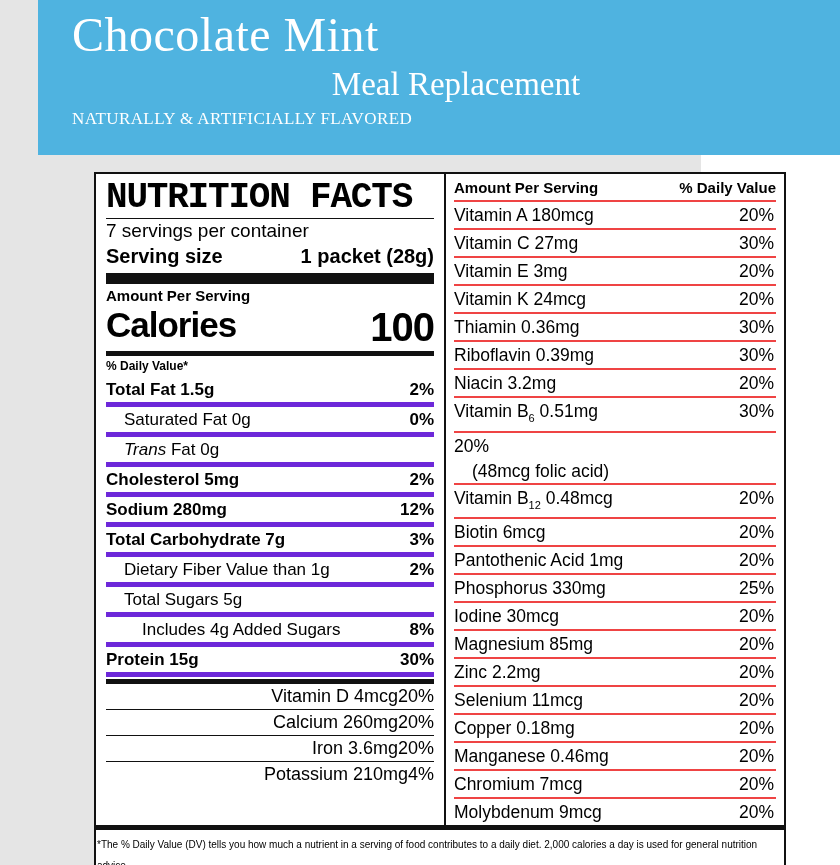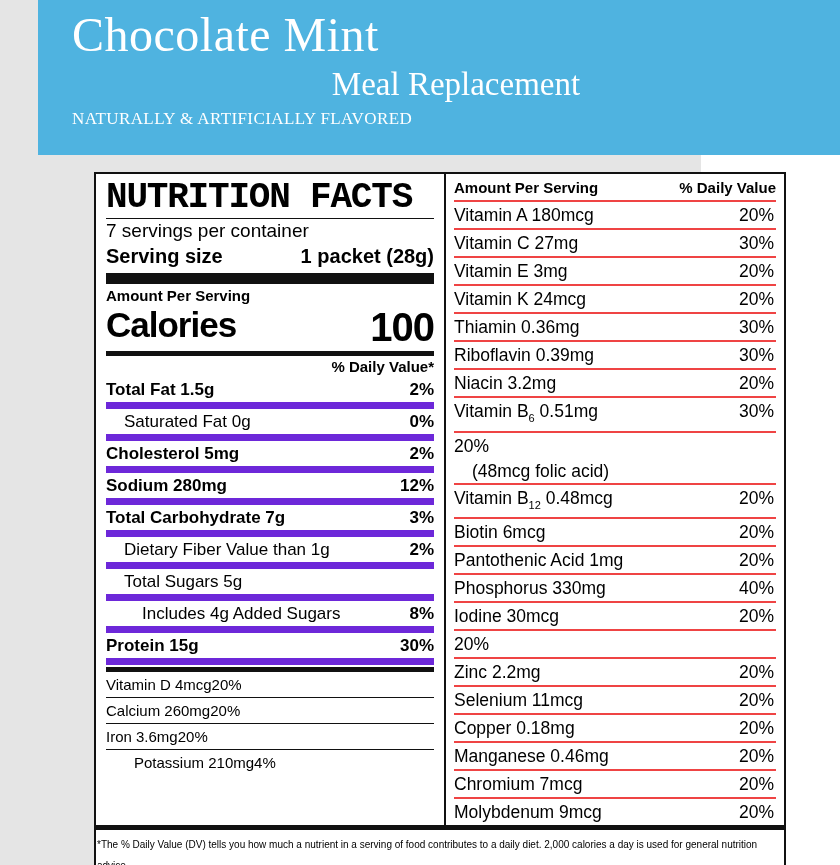--- a/index.html
+++ b/index.html
@@ -121,44 +121,44 @@
     line-height: 38px;
     letter-spacing: -1px;
   }
   .cal-value {
     font-weight: bold;
     font-size: 40px;
     line-height: 42px;
     letter-spacing: -1px;
   }
   .dv-head {
-    text-align: right;
-    font-weight: bold;
-    font-size: 15px;
+    text-align: left;
+    font-weight: bold;
+    font-size: 12px;
     line-height: 19px;
     padding: 1px 0;
   }
   .nrow {
     display: flex;
     justify-content: space-between;
     font-size: 17px;
     line-height: 23px;
     padding: 1px 0 1px 0;
-    border-bottom: 7px solid #6d28d9;
+    border-bottom: 5px solid #6d28d9;
     text-align: center;
   }
   .nrow .lbl { white-space: nowrap; }
   .nrow .val { font-weight: bold; white-space: nowrap; }
   .nrow.b .lbl { font-weight: bold; }
   .indent1 { padding-left: 18px; }
   .indent2 { padding-left: 36px; }
   .vit-row {
     display: flex;
-    justify-content: flex-start;
-    font-size: 15px;
+    justify-content: flex-end;
+    font-size: 18px;
     line-height: 23px;
     padding: 1px 0;
     border-bottom: 1px solid #111;
   }
   .vit-row .val { font-weight: normal; }
   
   .r-head {
     display: flex;
     justify-content: space-between;
     font-weight: bold;
@@ -230,20 +230,24 @@
 
         <div id="nutrient-rows">
             <div class="nrow b">
               <span class="lbl">Total Fat 1.5g</span>
               <span class="val">2%</span>
             </div>
             <div class="nrow">
               <span class="lbl indent1">Saturated Fat 0g</span>
               <span class="val">0%</span>
             </div>
+            <div class="nrow">
+              <span class="lbl indent1"><i>Trans</i> Fat 0g</span>
+              <span class="val"></span>
+            </div>
             <div class="nrow b">
               <span class="lbl">Cholesterol 5mg</span>
               <span class="val">2%</span>
             </div>
             <div class="nrow b">
               <span class="lbl">Sodium 280mg</span>
               <span class="val">12%</span>
             </div>
             <div class="nrow b">
               <span class="lbl">Total Carbohydrate 7g</span>
@@ -336,27 +340,28 @@
             <div class="r-row">
               <span class="rlbl">Biotin  6mcg</span>
               <span class="rval">20%</span>
             </div>
             <div class="r-row">
               <span class="rlbl">Pantothenic Acid  1mg</span>
               <span class="rval">20%</span>
             </div>
             <div class="r-row">
               <span class="rlbl">Phosphorus  330mg</span>
-              <span class="rval">40%</span>
+              <span class="rval">25%</span>
             </div>
             <div class="r-row">
               <span class="rlbl">Iodine  30mcg</span>
               <span class="rval">20%</span>
             </div>
             <div class="r-row">
+              <span class="rlbl">Magnesium  85mg</span>
               <span class="rval">20%</span>
             </div>
             <div class="r-row">
               <span class="rlbl">Zinc  2.2mg</span>
               <span class="rval">20%</span>
             </div>
             <div class="r-row">
               <span class="rlbl">Selenium  11mcg</span>
               <span class="rval">20%</span>
             </div>

